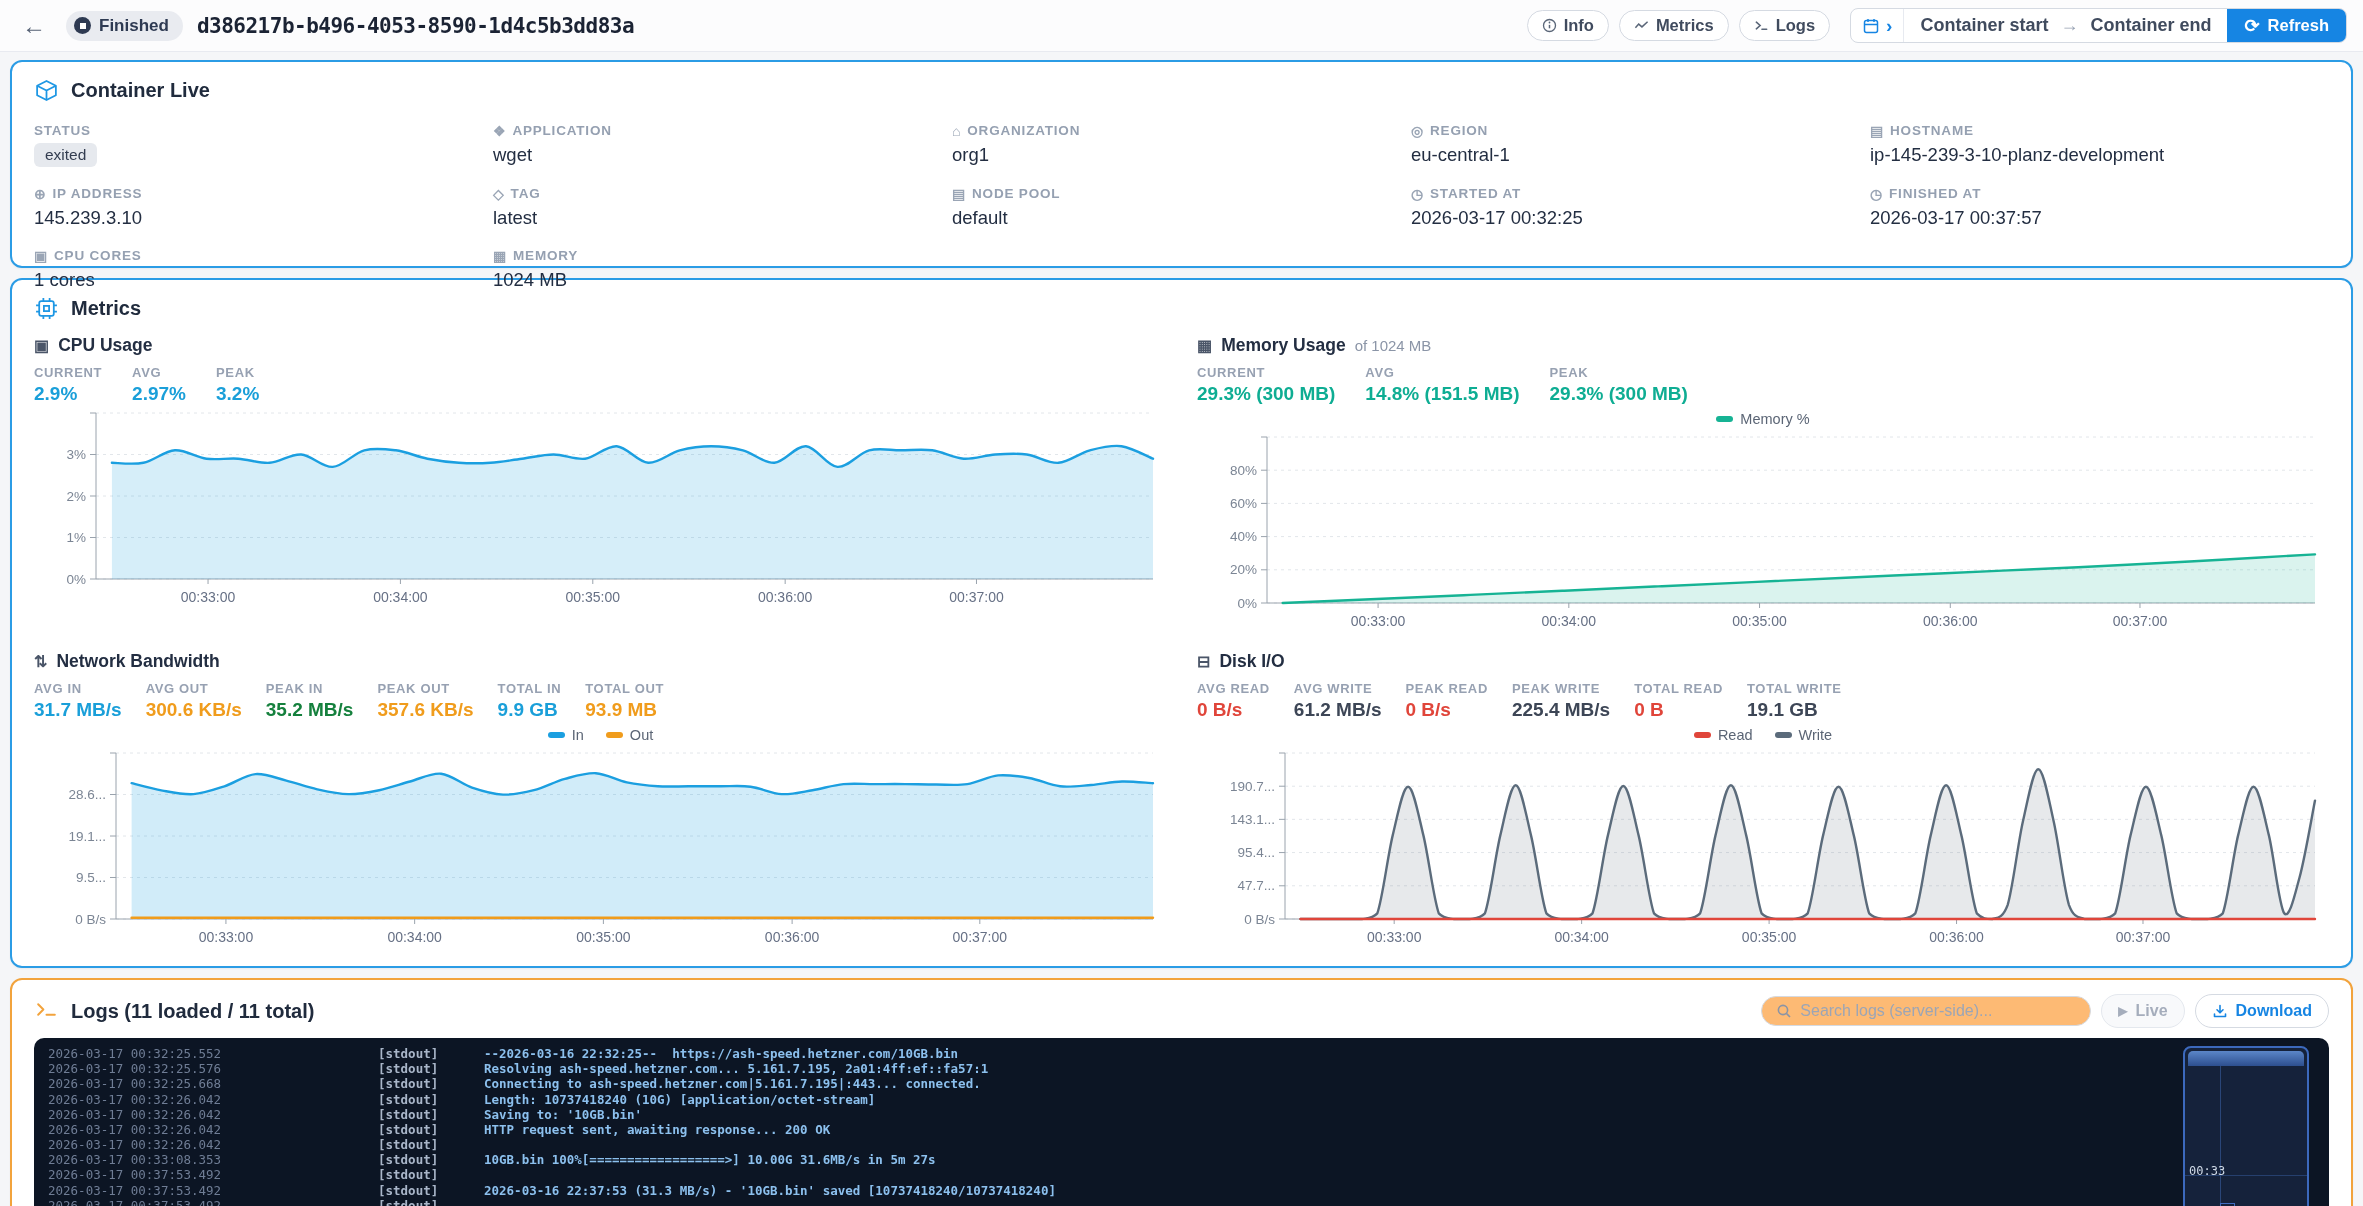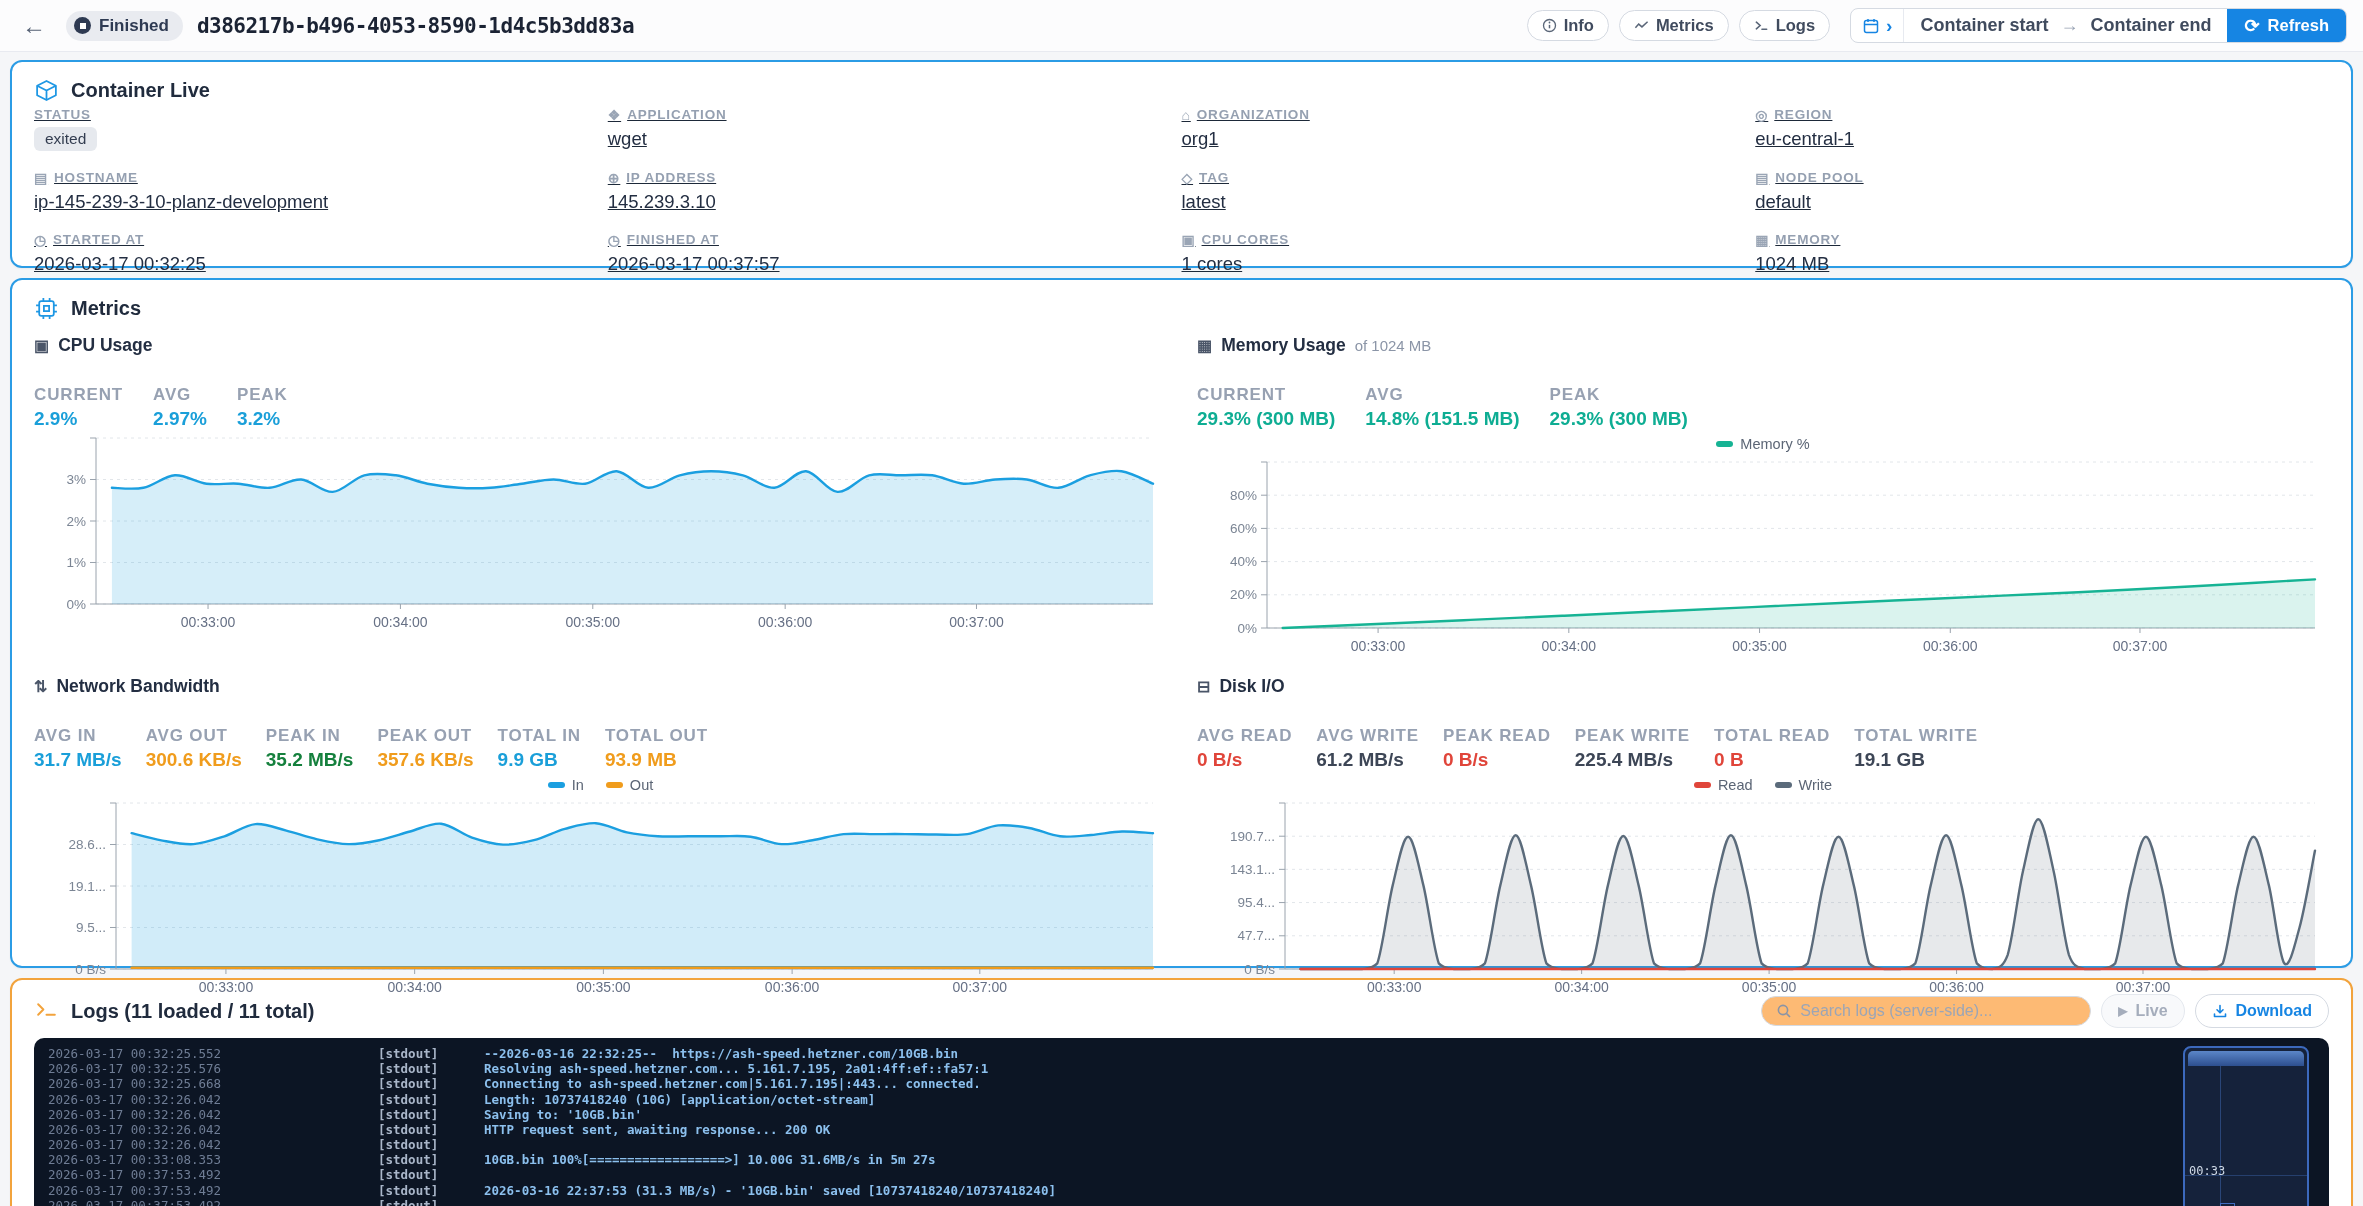--- a/index.html
+++ b/index.html
@@ -26,34 +26,34 @@
   .range-arrow { color:#9aa4b5; font-weight:400; }
   .refresh-btn { display:flex; align-items:center; gap:8px; background:#1685e3; color:#fff;
     font-weight:700; font-size:16.5px; padding:0 17px; cursor:pointer; border:none; }
   .refresh-icn { font-size:18px; }
   .card { margin:0 10px; background:#fff; border-radius:12px; box-shadow:0 1px 2px rgba(16,24,40,.05); }
   .card.blue { border:2px solid #2b9ce5; }
   .card.orange { border:2px solid #f2a33c; }
   #info-card { margin-top:8px; height:208px; padding:16px 22px; }
   .card-head { display:flex; align-items:center; gap:12px; font-size:20px; font-weight:700; color:#202b3d; }
   .card-head .big-icn { display:flex; }
-  #info-grid { display:grid; grid-template-columns:repeat(4,1fr); row-gap:19px; margin-top:4px;text-decoration:underline; }
+  #info-grid { display:grid; grid-template-columns:repeat(5,1fr); row-gap:19px; margin-top:20px; }
   .info-label { display:flex; align-items:center; gap:6px; font-size:13.5px; font-weight:700;
     letter-spacing:.06em; color:#95a0b1; text-transform:uppercase; }
   .info-value { margin-top:6px; font-size:18.5px; color:#232e42; font-weight:400; }
   .mini-icon { font-size:14px; color:#9aa5b5; line-height:1; }
   .badge-gray { display:inline-block; background:#e6e9ee; border-radius:6px; padding:3px 11px;
     font-size:15.5px; color:#333d50; margin-top:5px; }
   #metrics-card { margin-top:10px; height:690px; padding:16px 22px; }
   .charts-grid { display:grid; grid-template-columns:1fr 1fr; column-gap:30px; row-gap:16px; margin-top:14px; }
   .chart-head { display:flex; align-items:baseline; gap:9px; font-size:17.5px; font-weight:700; color:#232e42; }
   .chart-head .mini-icon { color:#4a5568; font-size:16px; }
   .chart-sub { font-size:15px; font-weight:400; color:#8b95a7; }
   .stats { display:flex; gap:30px; margin-top:9px; }
-  .stat-label { font-size:17px; font-weight:700; letter-spacing:.05em; color:#97a1b2;margin-top:20px; }
+  .stat-label { font-size:13px; font-weight:700; letter-spacing:.05em; color:#97a1b2; }
   .stat-value { margin-top:3px; font-size:19px; font-weight:700; }
   .legend { display:flex; justify-content:center; gap:22px; margin-top:4px; height:20px; align-items:center; }
   .legend-item { display:flex; align-items:center; gap:7px; font-size:14.5px; color:#5b6575; }
   .legend-swatch { width:17px; height:6px; border-radius:3px; }
   .chart { width:100%; height:206px; }
   #logs-card { margin-top:10px; height:420px; padding:14px 22px; }
   .logs-head { display:flex; align-items:center; gap:12px; }
   .logs-controls { margin-left:auto; display:flex; align-items:center; gap:10px; }
   .search-box { display:flex; align-items:center; gap:8px; width:330px; height:24px;
     border:1.5px solid #d5dae2; border-radius:999px; padding:14px 14px; background:#fdba74; color:#98a2b3; }

